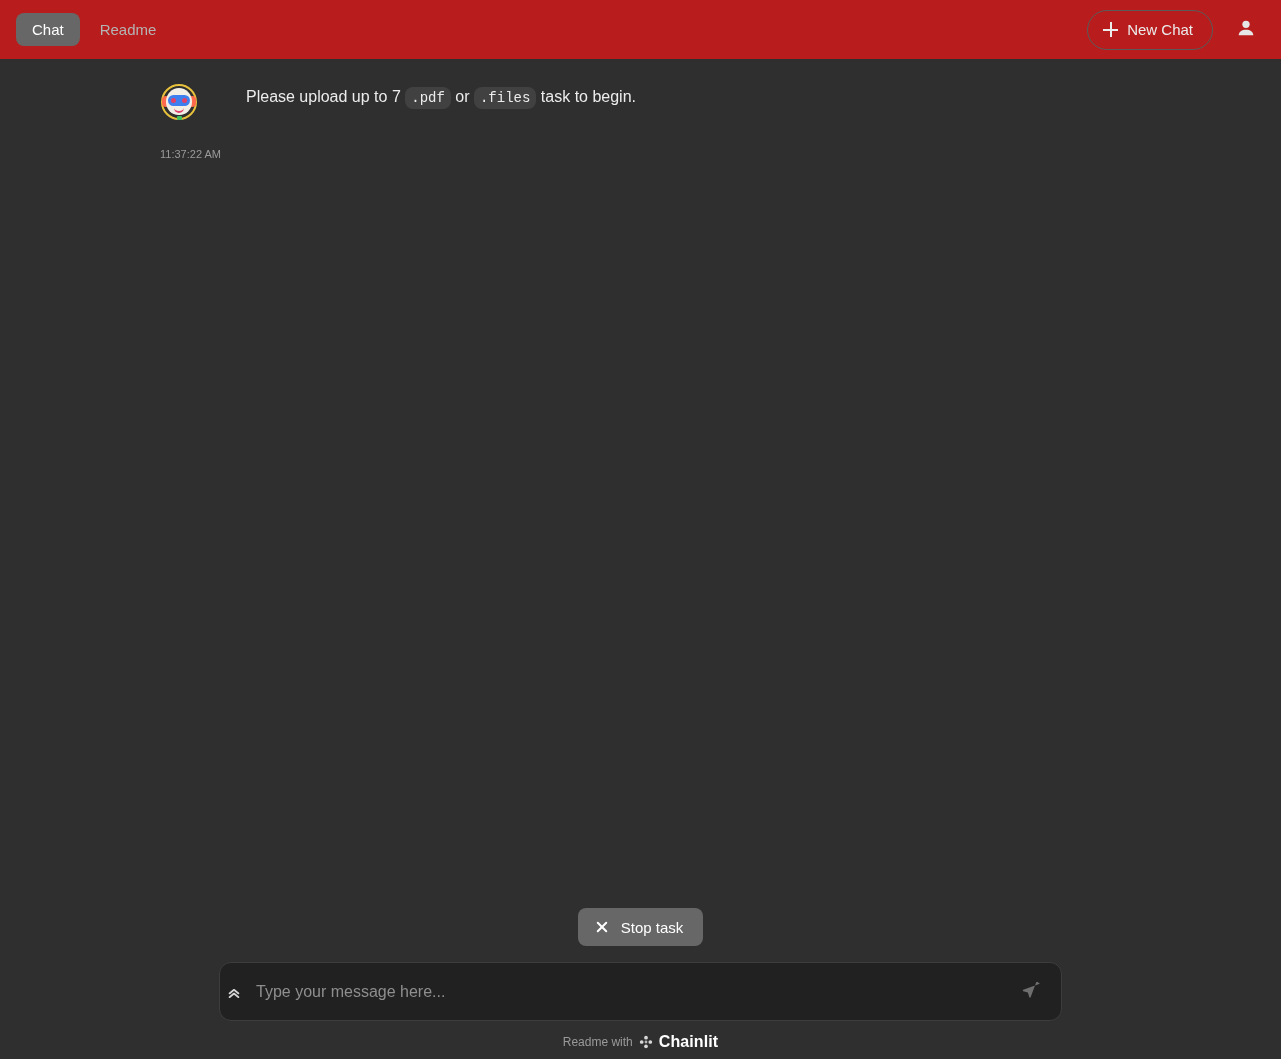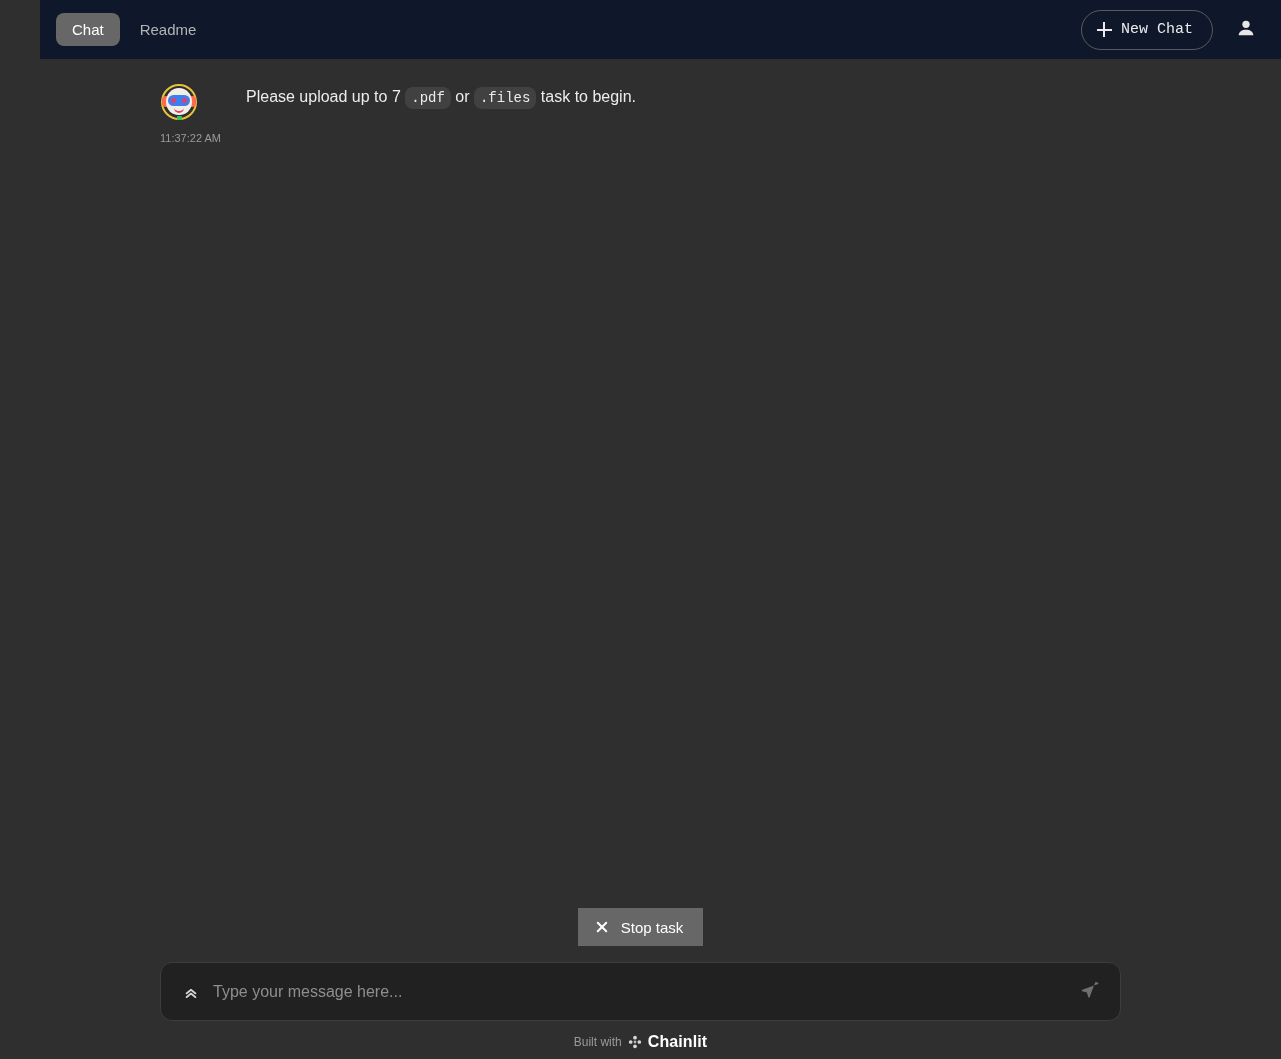--- a/index.html
+++ b/index.html
@@ -22,27 +22,26 @@
     height: 1059px;
     display: flex;
     flex-direction: column;
     position: relative;
   }
 
   
   .header {
     height: 59px;
     flex: 0 0 59px;
-    background: #0f172a;
+    background: #b91c1c;
     display: flex;
     align-items: center;
     padding: 0 18px 0 16px;
     position: relative;
     z-index: 5;
-    margin-left: 40px;
   }
 
   .header-left {
     display: flex;
     align-items: center;
     gap: 4px;
   }
 
   .tab {
     font-size: 15px;
@@ -75,21 +74,21 @@
     align-items: center;
     gap: 9px;
     height: 40px;
     padding: 0 19px 0 15px;
     border: 1px solid #5a5a5a;
     border-radius: 20px;
     background: transparent;
     color: #ececec;
     font-size: 15px;
     font-weight: 500;
-    font-family: Liberation Mono, monospace;
+    font-family: Liberation Sans, sans-serif;
     cursor: pointer;
     white-space: nowrap;
   }
   .plus-icon {
     display: block;
     width: 15px;
     height: 15px;
     position: relative;
     flex: 0 0 15px;
   }
@@ -197,21 +196,21 @@
     left: 17px; bottom: 1px;
     width: 5px; height: 4px;
     background: #3fbf5e;
     border-radius: 1px;
   }
 
   .timestamp {
     font-size: 11px;
     line-height: 1;
     color: #9a9a9a;
-    margin-top: 12px;
+    margin-top: 28px;
     white-space: nowrap;
     font-family: "Liberation Sans", sans-serif;
   }
 
   .msg-row.no-avatar .msg-gutter { padding-top: 7px; }
   .msg-row.no-avatar .timestamp { margin-top: 0; }
 
   .msg-body {
     flex: 1 1 auto;
     font-size: 16px;
@@ -243,21 +242,21 @@
     align-items: center;
     background: #2f2f2f;
   }
 
   .stop-task-btn {
     display: inline-flex;
     align-items: center;
     gap: 12px;
     height: 38px;
     padding: 0 20px 0 17px;
-    border-radius: 0;
+    border-radius: 8px;
     border: none;
     background: #676767;
     color: #ffffff;
     font-size: 15px;
     font-weight: 500;
     font-family: "Liberation Sans", sans-serif;
     cursor: pointer;
     margin-bottom: 16px;
   }
   .x-icon {
@@ -271,28 +270,28 @@
     position: absolute;
     left: 0; top: 6px;
     width: 14px; height: 2px;
     background: #ffffff;
     border-radius: 1px;
   }
   .x-icon::before { transform: rotate(45deg); }
   .x-icon::after  { transform: rotate(-45deg); }
 
   .composer {
-    width: 961px;
+    width: 843px;
     height: 59px;
     background: #212121;
     border: 1px solid #3d3d3d;
     border-radius: 12px;
     display: flex;
     align-items: center;
-    padding: 0 14px 0 16px;
+    padding: 0 14px 0 0;
   }
 
   .chev-btn, .send-btn {
     background: transparent;
     border: none;
     cursor: pointer;
     display: flex;
     align-items: center;
     justify-content: center;
     padding: 0;
@@ -405,21 +404,21 @@
         <input class="msg-input" type="text" value="" placeholder="Type your message here..." style="">
 
         <button class="send-btn">
           <svg width="21" height="21" viewBox="0 0 24 24" aria-hidden="true">
             <path d="M21.5 3.2L2.6 10.1c-.7.25-.68 1.26.03 1.48l5.2 1.6 1.7 5.3c.22.7 1.2.74 1.47.06l6.9-18.4c.2-.54-.33-1.06-.87-.86z" fill="#6f6f6f"></path>
           </svg>
         </button>
       </div>
 
       <div class="footer">
-        <span>Built with</span>
+        <span>Readme with</span>
         <svg class="chainlit-logo" width="14" height="14" viewBox="0 0 24 24" aria-hidden="true">
           <circle cx="12" cy="4.6" r="3.2" fill="#d8d8d8"></circle>
           <circle cx="12" cy="19.4" r="3.2" fill="#d8d8d8"></circle>
           <circle cx="4.6" cy="12" r="3.2" fill="#d8d8d8"></circle>
           <circle cx="19.4" cy="12" r="3.2" fill="#d8d8d8"></circle>
           <circle cx="12" cy="12" r="2.4" fill="#b8b8b8"></circle>
         </svg>
         <span class="brand">Chainlit</span>
       </div>
 

